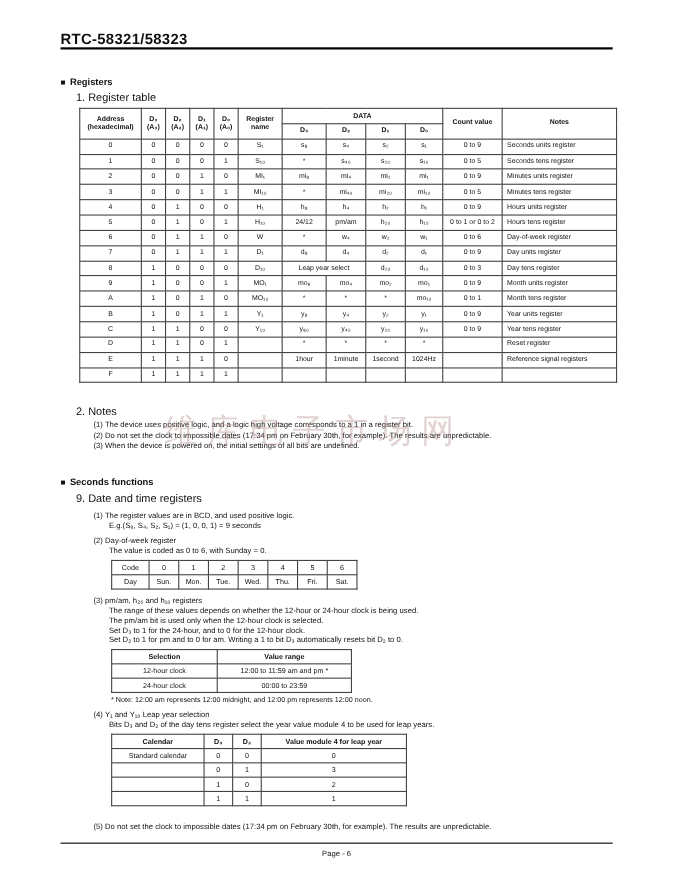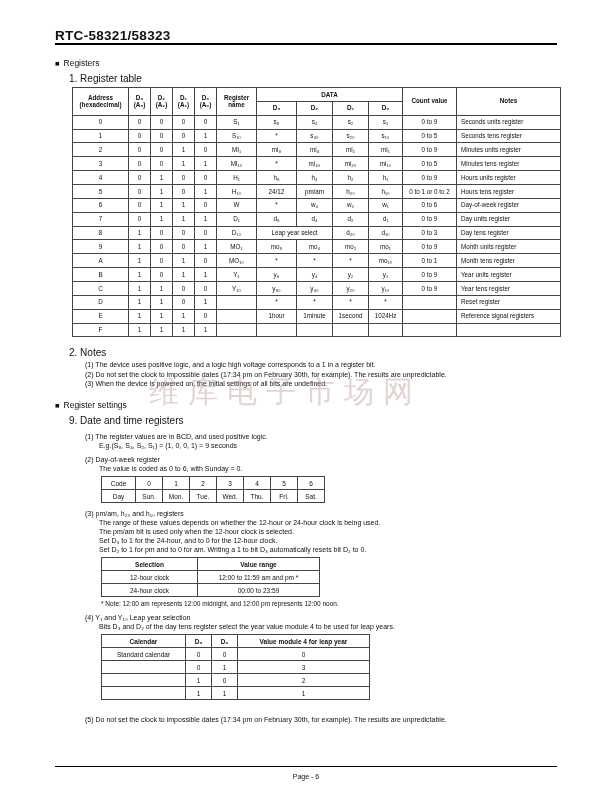--- a/index.html
+++ b/index.html
@@ -6,24 +6,24 @@
   html,body { margin:0; padding:0; background:#ffffff; }
   body { font-family:"Liberation Sans", sans-serif; color:#111; }
   .page {
     position:relative; width:612px; height:792px; margin:0 auto;
     background:#fff; padding:28px 55px 0 55px; overflow:hidden;
   }
   .doc-title {
     font-size:13.5px; font-weight:bold; letter-spacing:.3px;
     padding-bottom:0; border-bottom:2.5px solid #000;
   }
-  .section-head { margin-top:13px; font-size:8.5px; }
+  .section-head { margin-top:24px; font-size:8.5px;font-weight:bold; }
   .sq { font-size:7.5px; margin-right:4px; position:relative; top:-0.5px; }
   .sub-title { margin:5px 0 3px 14px; font-size:10px; }
-  .notes-title { margin-top:10px; }
+  .notes-title { margin-top:21px; }
 
   table { border-collapse:collapse; }
   .reg-table { margin:3px 0 2px 17px; table-layout:fixed; width:488px; font-size:6.3px; }
   .reg-table th, .reg-table td {
     border:1px solid #444; padding:2.5px 1px; text-align:center;
     line-height:1.25; overflow:hidden;
   }
   .reg-table th { font-weight:bold; white-space:pre-line; }
   .reg-table td { white-space:nowrap; }
   .reg-table td:last-child { text-align:left; padding-left:4px; }
@@ -329,21 +329,21 @@
         </tr>
       </tbody>
   </table>
 
   <div class="sub-title notes-title">2. Notes</div>
   <div class="note-line">(1) The device uses positive logic, and a logic high voltage corresponds to a 1 in a register bit.</div>
   <div class="note-line">(2) Do not set the clock to impossible dates (17:34 pm on February 30th, for example). The results are unpredictable.</div>
   <div class="note-line">(3) When the device is powered on, the initial settings of all bits are undefined.</div>
 
   <div class="section-head">
-    <span class="sq">■</span><span>Register settings</span>
+    <span class="sq">■</span><span>Seconds functions</span>
   </div>
   <div class="sub-title">9. Date and time registers</div>
 
   <div class="fn-title">(1) The register values are in BCD, and used positive logic.</div>
   <div class="fn-line">E.g.(S₈, S₄, S₂, S₁) = (1, 0, 0, 1) = 9 seconds</div>
 
   <div class="fn-title">(2) Day-of-week register</div>
   <div class="fn-line">The value is coded as 0 to 6, with Sunday = 0.</div>
   <table class="small-table">
     <colgroup>

